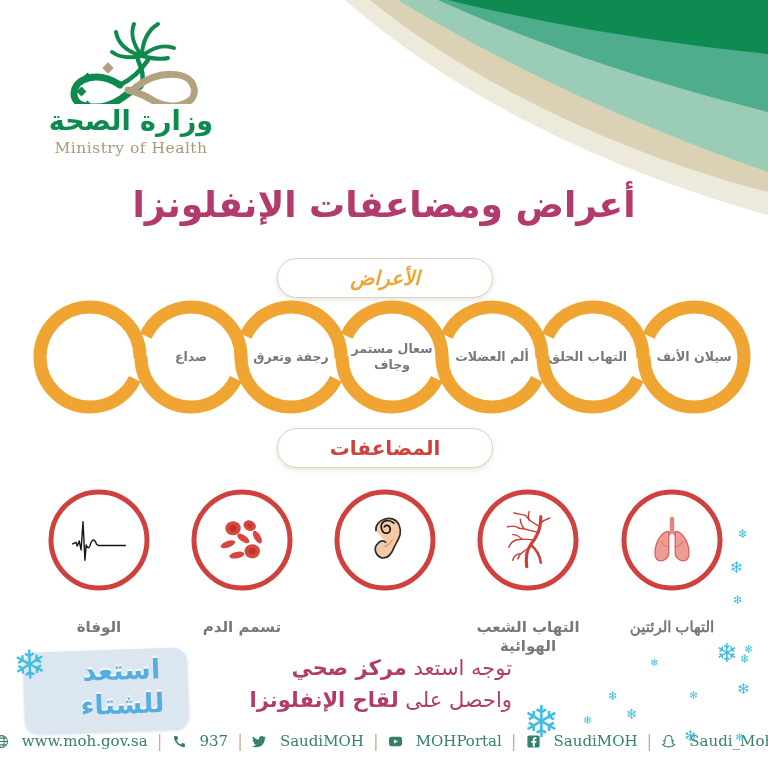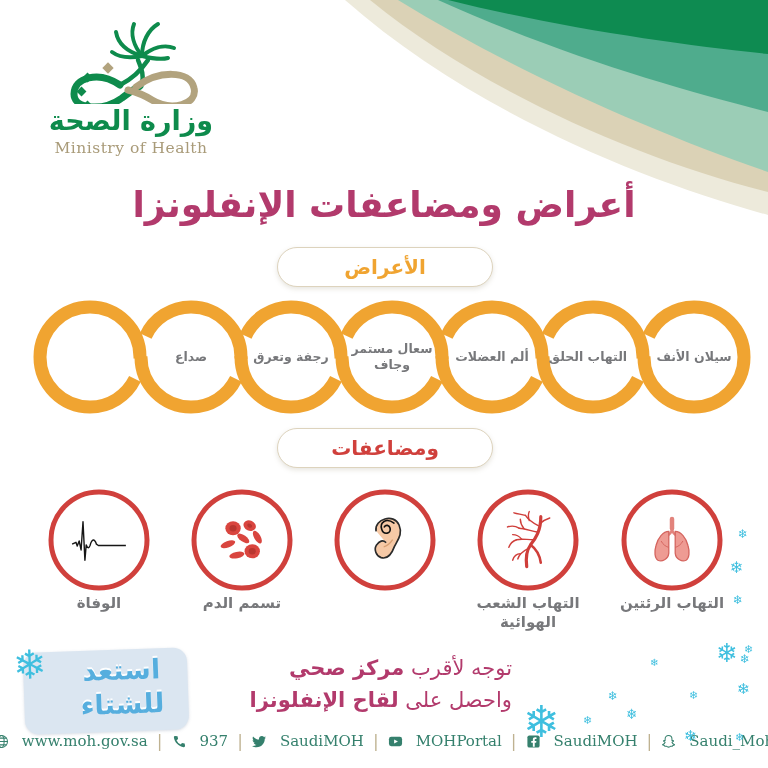--- a/index.html
+++ b/index.html
@@ -15,36 +15,36 @@
   .logo-en{font-size:15.5px;color:var(--logo-tan);letter-spacing:.5px;margin-top:3px;
            font-family:"DejaVu Serif","Liberation Serif",serif;}
 
   
   .title{position:absolute;left:0;top:184px;width:768px;text-align:center;direction:rtl;
          font-size:36px;font-weight:bold;color:var(--magenta);}
   .badge{position:absolute;left:277px;width:214px;height:38px;background:#fff;
          border:1.6px solid #ddd3bd;border-radius:20px;box-shadow:0 2px 5px rgba(120,110,80,.18);
          display:flex;align-items:center;justify-content:center;direction:rtl;
          font-size:20px;font-weight:bold;}
-  #badge-symptoms{top:247px;color:var(--orange);}
+  #badge-symptoms{top:258px;color:var(--orange);font-style:italic;}
   #badge-complications{top:428px;color:var(--red);}
 
   
   #rings-svg{position:absolute;left:0;top:300px;}
   .ring{fill:none;stroke:var(--orange);stroke-width:13px;}
   .sym-label{position:absolute;top:313px;width:88px;height:88px;display:flex;align-items:center;
              justify-content:center;text-align:center;direction:rtl;color:var(--gray-text);
              font-size:12.5px;font-weight:bold;line-height:1.3;}
 
   
   #comp-svg{position:absolute;left:0;top:486px;}
   .comp-ring{fill:none;stroke:var(--red);stroke-width:5px;}
   .comp-icon{position:absolute;top:509px;width:64px;height:64px;}
   .comp-icon svg{width:64px;height:64px;display:block;}
-  .comp-label{position:absolute;top:594px;width:132px;text-align:center;direction:rtl;
+  .comp-label{position:absolute;top:618px;width:132px;text-align:center;direction:rtl;
               color:var(--gray-text);font-size:15px;font-weight:bold;line-height:1.25;}
 
   
   .sticker{position:absolute;left:24px;top:650px;width:164px;height:82px;background:var(--sticker-bg);
            border-radius:14px;transform:rotate(-2deg);box-shadow:0 1px 3px rgba(100,120,150,.25);}
   .sticker-flake{position:absolute;left:-10px;top:-8px;font-size:40px;color:var(--snow-blue);line-height:1;}
   .sticker-text{position:absolute;right:8px;top:4px;width:116px;text-align:center;direction:rtl;
                 color:var(--sticker-blue);font-weight:bold;font-size:27px;line-height:1.25;
                 text-shadow:0 -2px 0 rgba(255,255,255,.95);}
 
@@ -106,21 +106,21 @@
     <div class="logo-ar">وزارة الصحة</div>
     <div class="logo-en">Ministry of Health</div>
   </div>
 
   <div class="title">أعراض ومضاعفات الإنفلونزا</div>
 
   <div class="badge" id="badge-symptoms">
     <span>الأعراض</span>
   </div>
   <div class="badge" id="badge-complications">
-    <span>ومضاعفات</span>
+    <span>المضاعفات</span>
   </div>
 
   <svg id="rings-svg" width="768" height="116" viewBox="0 0 768 116">
       <circle cx="694" cy="57" r="50" pathLength="360" class="ring" stroke-dasharray="181 24 155"></circle>
       <circle cx="593" cy="57" r="50" pathLength="360" class="ring" stroke-dasharray="2 24 155 24 155"></circle>
       <circle cx="492" cy="57" r="50" pathLength="360" class="ring" stroke-dasharray="2 24 155 24 155"></circle>
       <circle cx="392" cy="57" r="50" pathLength="360" class="ring" stroke-dasharray="2 24 155 24 155"></circle>
       <circle cx="291" cy="57" r="50" pathLength="360" class="ring" stroke-dasharray="2 24 155 24 155"></circle>
       <circle cx="191" cy="57" r="50" pathLength="360" class="ring" stroke-dasharray="2 24 155 24 155"></circle>
       <circle cx="90" cy="57" r="50" pathLength="360" class="ring" stroke-dasharray="2 24 334"></circle>
@@ -136,21 +136,21 @@
 
   <div class="sticker">
     <span class="sticker-flake">❄</span>
     <div class="sticker-text">
       <div>استعد</div>
       <div>للشتاء</div>
     </div>
   </div>
 
   <div class="cta">
-    <div><span>توجه لأقرب </span><b>مركز صحي</b></div>
+    <div><span>توجه استعد </span><b>مركز صحي</b></div>
     <div><span>واحصل على </span><b>لقاح الإنفلونزا</b></div>
   </div>
 
   <div class="footer" id="footer-bar">
       <div class="f-item">
         <span style="display: flex;">
   <svg viewBox="0 0 16 16" fill="none" stroke="currentColor" stroke-width="1.1">
     <circle cx="8" cy="8" r="6.4"></circle>
     <ellipse cx="8" cy="8" rx="2.8" ry="6.4"></ellipse>
     <path d="M1.6,8 H14.4 M2.6,4.4 H13.4 M2.6,11.6 H13.4"></path>
@@ -215,21 +215,21 @@
     <div class="comp-icon" style="left: 640px;">
   <svg viewBox="0 0 100 100">
     <rect x="46.5" y="12" width="7" height="22" rx="3.5" fill="#e2837c"></rect>
     <path d="M50,30 C50,38 45,41 39,43" fill="none" stroke="#e2837c" stroke-width="4"></path>
     <path d="M50,30 C50,38 55,41 61,43" fill="none" stroke="#e2837c" stroke-width="4"></path>
     <path d="M45,35 C36,35 28,45 25,57 C22,67 23,77 28,80 C34,83 44,79 45,69 L45,41 Z" fill="#ee9b93" stroke="#d4645e" stroke-width="2"></path>
     <path d="M55,35 C64,35 72,45 75,57 C78,67 77,77 72,80 C66,83 56,79 55,69 L55,41 Z" fill="#ee9b93" stroke="#d4645e" stroke-width="2"></path>
     <path d="M33,50 C36,56 41,59 45,60 M67,50 C64,56 59,59 55,60" fill="none" stroke="#d4645e" stroke-width="1.5"></path>
   </svg>
 </div>
-    <div class="comp-label" dir="rtl" style="left: 606px;">التهاب الرئتين</div>
+    <div class="comp-label" dir="rtl" style="left: 606px; font-family: Liberation Serif, serif;">التهاب الرئتين</div>
     <div class="comp-icon" style="left: 496px;">
   <svg viewBox="0 0 100 100">
     <g fill="none" stroke="#cf3e3a" stroke-linecap="round">
       <path d="M70,12 C70,34 62,46 54,56 C48,64 46,74 48,90" stroke-width="5"></path>
       <path d="M54,56 C62,62 68,70 70,84" stroke-width="4"></path>
       <g stroke-width="2.2">
         <path d="M66,26 C58,22 50,16 46,10"></path>
         <path d="M52,18 C50,12 50,8 52,4"></path>
         <path d="M46,10 C40,8 34,8 28,6"></path>
         <path d="M64,36 C54,34 44,30 36,30"></path>

